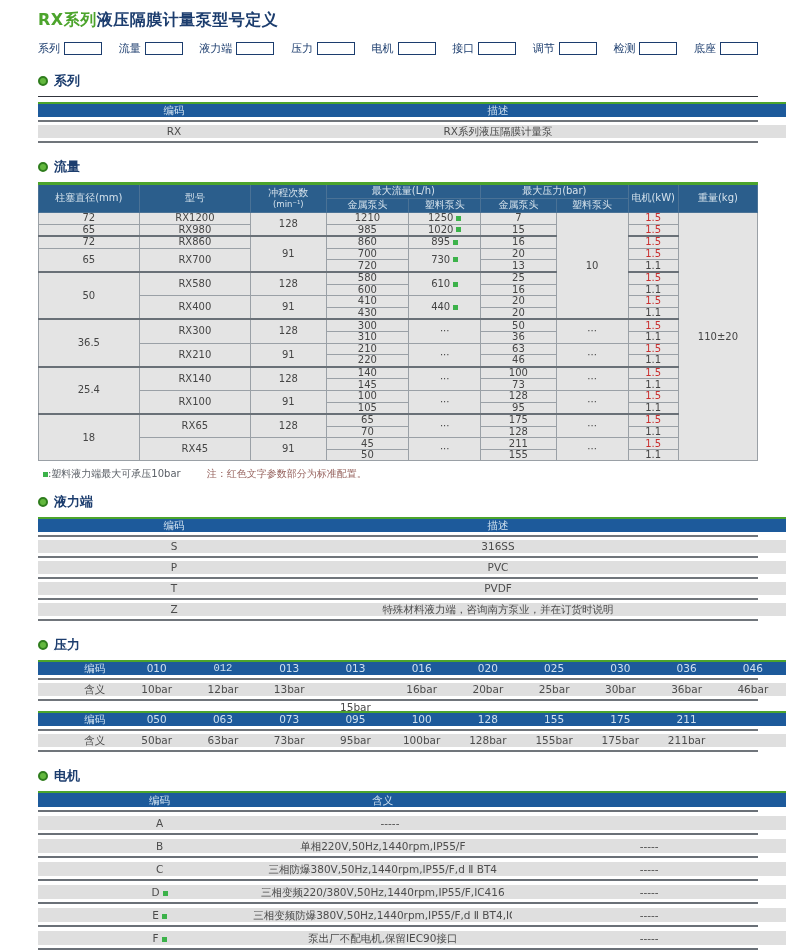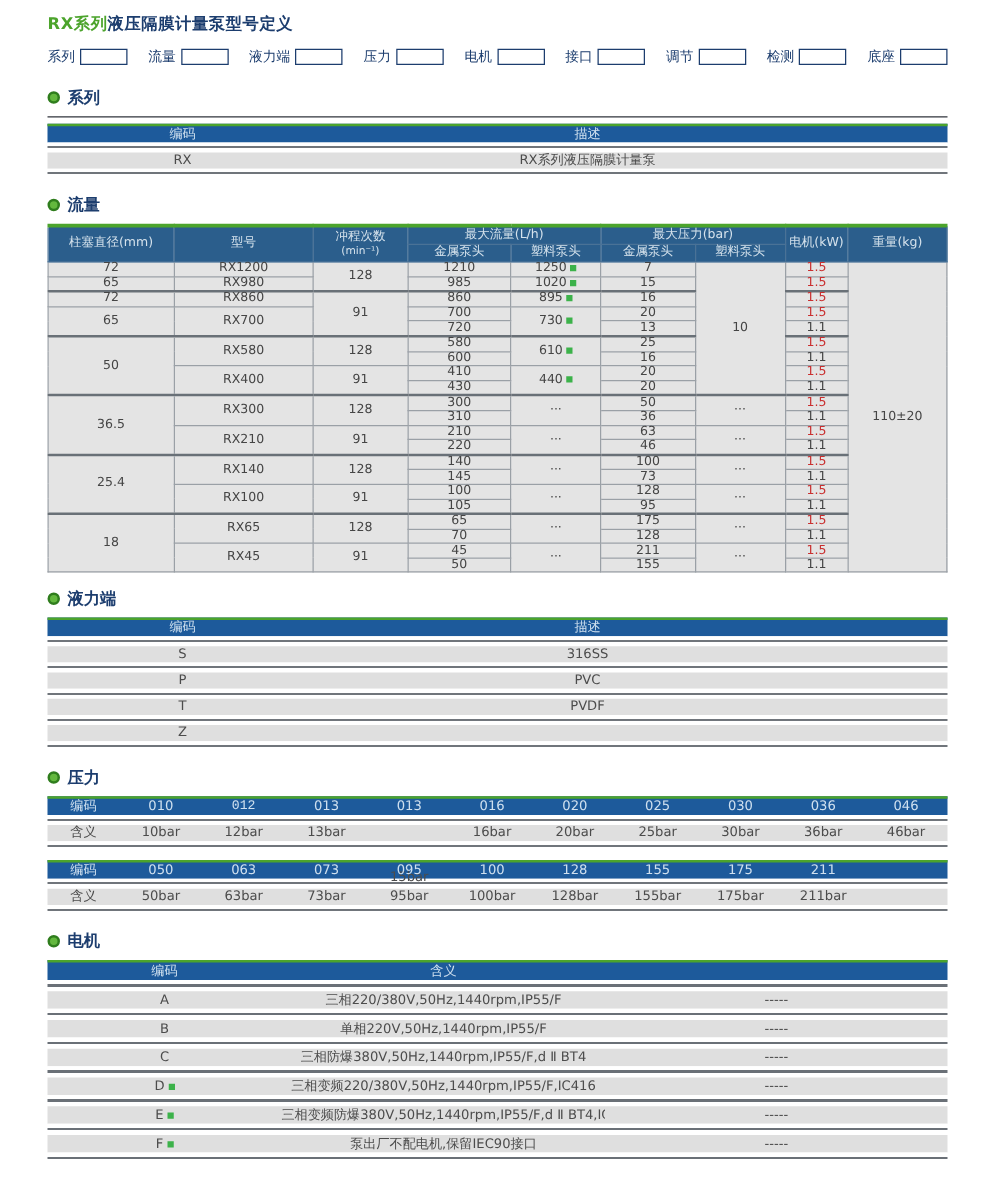--- a/index.html
+++ b/index.html
@@ -1,36 +1,36 @@
 <!DOCTYPE html>
 <html><head>
 <meta charset="utf-8">
 <style>
   html,body{margin:0;padding:0;background:#fff;}
   body{width:800px;font-family:"DejaVu Sans","Liberation Sans",sans-serif;-webkit-font-smoothing:antialiased;}
   .page{box-sizing:border-box;width:800px;min-height:951px;padding:8px 42px 10px 38px;}
 
   
-  .title{font-size:13px;font-weight:bold;margin:2px 0 10px;letter-spacing:.5px;}
+  .title{font-size:16px;font-weight:bold;margin:2px 0 10px;letter-spacing:.5px;}
   .t-green{color:#4ca42c;}
   .t-navy{color:#1c3d6e;}
 
   
   .model-row{display:flex;justify-content:space-between;align-items:center;margin:4px 0 16px;}
   .mf{display:flex;align-items:center;gap:4px;}
   .mf-label{font-size:11px;color:#1c3d6e;white-space:nowrap;}
   .mf-box{width:36px;height:11px;border:1.5px solid #1c3d6e;display:inline-block;background:#fff;}
 
   
   .sec-head{display:flex;align-items:center;gap:6px;font-size:13px;font-weight:bold;color:#1c3d6e;margin:12px 0 6px 0;}
   .bullet{width:6px;height:6px;border-radius:50%;background:#63b83e;border:2px solid #2f7d1d;flex:0 0 auto;}
   .sec-rule{border-top:1px solid #30343c;margin:2px 0 5px;}
 
   
-  .bar{display:flex;align-items:flex-start;height:13px;width:100%;}
+  .bar{display:flex;align-items:center;height:13px;width:100%;padding-left:28px;}
   .bar-blue{background:#1d5a9b;border-top:2px solid #4ca42c;color:#cfe0ef;font-size:10.5px;}
   .bar-gray{background:#dfdfdf;color:#4c4c4c;font-size:10.5px;}
   .bar-cell{display:inline-block;text-align:center;white-space:nowrap;overflow:hidden;box-sizing:border-box;flex:0 0 auto;line-height:13px;}
   .sep{height:8px;background:linear-gradient(to bottom,#fff 0 3px,#70757b 3px 4.6px,#fff 4.6px 8px);}
   #motorTable .bar{height:14px;}
   #motorTable .bar-cell{line-height:14px;}
   #motorTable .sep{height:9px;background:linear-gradient(to bottom,#fff 0 3.4px,#6a7077 3.4px 5.2px,#fff 5.2px 9px);}
 
   .press-block{margin-bottom:7px;}
 
@@ -300,20 +300,26 @@
           <td rowspan="2">···</td>
           <td class="red">1.5</td>
         </tr>
         <tr>
           <td>50</td>
           <td>155</td>
           <td>1.1</td>
         </tr>
       </tbody>
     </table>
+  <div class="note">
+    <span class="mk"></span>
+    <span>:塑料液力端最大可承压10bar</span>
+    <span class="ngap"></span>
+    <span class="note-red">注：红色文字参数部分为标准配置。</span>
+  </div>
 
   <div class="sec-head">
     <span class="bullet"></span>
     <span>液力端</span>
   </div>
   <div id="hydraulicTable">
       <div class="bar bar-blue">
         <span class="bar-cell" style="width: 30%;">编码</span>
         <span class="bar-cell" style="width: 60%;">描述</span>
         <span class="bar-cell" style="width: 10%;"></span>
@@ -332,20 +338,21 @@
       </div>
       <div class="sep"></div>
       <div class="bar bar-gray">
         <span class="bar-cell" style="width: 30%;">T</span>
         <span class="bar-cell" style="width: 60%;">PVDF</span>
         <span class="bar-cell" style="width: 10%;"></span>
       </div>
       <div class="sep"></div>
       <div class="bar bar-gray">
         <span class="bar-cell" style="width: 30%;">Z</span>
+        <span class="bar-cell" style="width: 60%;">特殊材料液力端，咨询南方泵业，并在订货时说明</span>
         <span class="bar-cell" style="width: 10%;"></span>
       </div>
       <div class="sep"></div>
     </div>
 
   <div class="sec-head">
     <span class="bullet"></span>
     <span>压力</span>
   </div>
   <div id="pressureTables">
@@ -416,21 +423,20 @@
     <span>电机</span>
   </div>
   <div id="motorTable">
       <div class="bar bar-blue">
         <span class="bar-cell" style="width: 26%;">编码</span>
         <span class="bar-cell" style="width: 36%;">含义</span>
       </div>
       <div class="sep"></div>
       <div class="bar bar-gray">
         <span class="bar-cell" style="width: 26%;">A</span>
-        <span class="bar-cell" style="width: 36%;">三相220/380V,50Hz,1440rpm,IP55/F</span>
         <span class="bar-cell" style="width: 38%;">-----</span>
       </div>
       <div class="sep"></div>
       <div class="bar bar-gray">
         <span class="bar-cell" style="width: 26%;">B</span>
         <span class="bar-cell" style="width: 36%;">单相220V,50Hz,1440rpm,IP55/F</span>
         <span class="bar-cell" style="width: 38%;">-----</span>
       </div>
       <div class="sep"></div>
       <div class="bar bar-gray">

